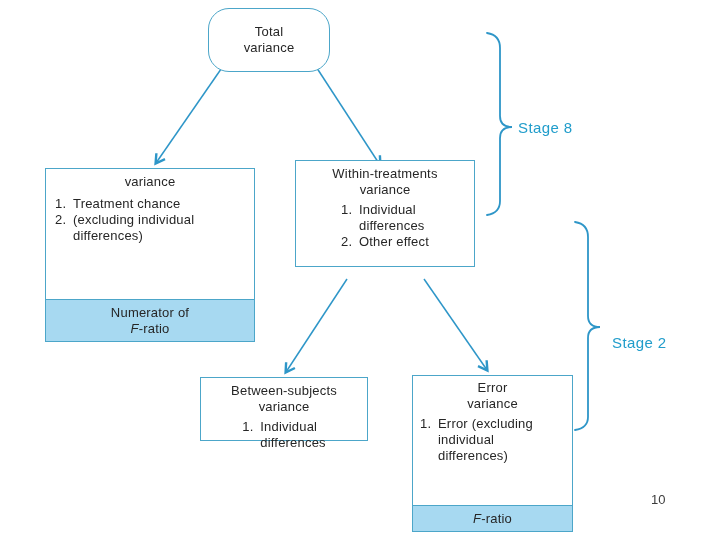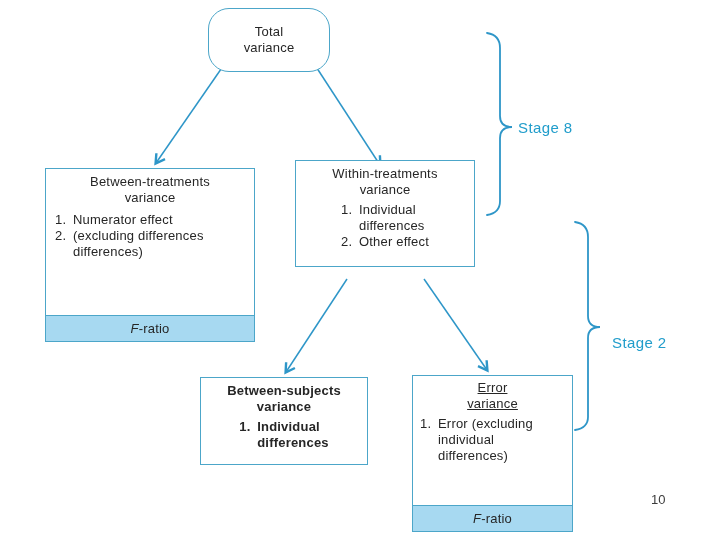--- a/index.html
+++ b/index.html
@@ -49,39 +49,39 @@
 
   <div class="box" style="left:208px;top:8px;width:122px;height:64px;justify-content:center;border-radius:21px;">
     <div class="title" style="margin-top:0;">
       <div>Total</div>
       <div>variance</div>
     </div>
   </div>
 
   <div class="box" style="left:45px;top:168px;width:210px;height:174px;">
     <div class="title">
-      <div>Between-treatments</div>
       <div>variance</div>
     </div>
     <div class="list">
       <div class="li">
         <span class="num">1.</span>
         <span class="txt">
-          <div>Numerator effect</div>
+          <div>Treatment chance</div>
         </span>
       </div>
       <div class="li">
         <span class="num">2.</span>
         <span class="txt">
-          <div>(excluding differences</div>
+          <div>(excluding individual</div>
           <div>differences)</div>
         </span>
       </div>
     </div>
     <div class="band">
+      <div>Numerator of</div>
       <div><i>F</i><span>-ratio</span></div>
     </div>
   </div>
 
   <div class="box" style="left:295px;top:160px;width:180px;height:107px;">
     <div class="title">
       <div>Within-treatments</div>
       <div>variance</div>
     </div>
     <div class="list list-center">
@@ -94,38 +94,38 @@
       </div>
       <div class="li">
         <span class="num">2.</span>
         <span class="txt">
           <div>Other effect</div>
         </span>
       </div>
     </div>
   </div>
 
-  <div class="box" style="left:200px;top:377px;width:168px;height:88px;font-weight:bold;">
+  <div class="box" style="left:200px;top:377px;width:168px;height:64px;">
     <div class="title">
       <div>Between-subjects</div>
       <div>variance</div>
     </div>
     <div class="list list-center">
       <div class="li">
         <span class="num">1.</span>
         <span class="txt">
           <div>Individual</div>
           <div>differences</div>
         </span>
       </div>
     </div>
   </div>
 
   <div class="box" style="left:412px;top:375px;width:161px;height:157px;">
-    <div class="title" style="margin-top:4px;text-decoration:underline;">
+    <div class="title" style="margin-top:4px;">
       <div>Error</div>
       <div>variance</div>
     </div>
     <div class="list" style="margin-top:4px;padding-left:7px;">
       <div class="li">
         <span class="num">1.</span>
         <span class="txt">
           <div>Error (excluding</div>
           <div>individual</div>
           <div>differences)</div>

